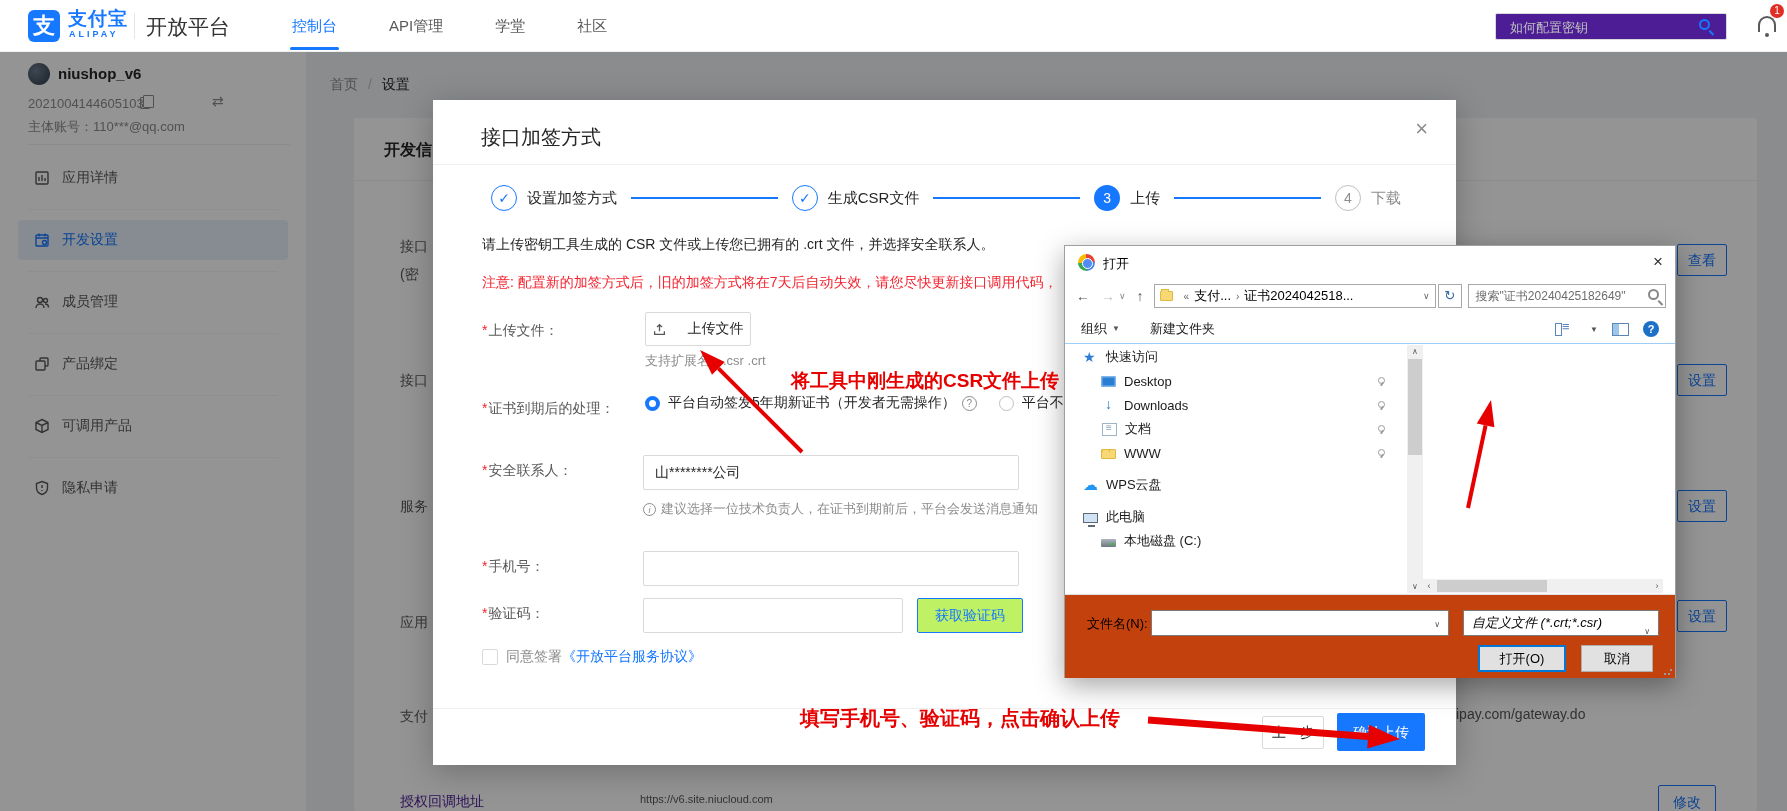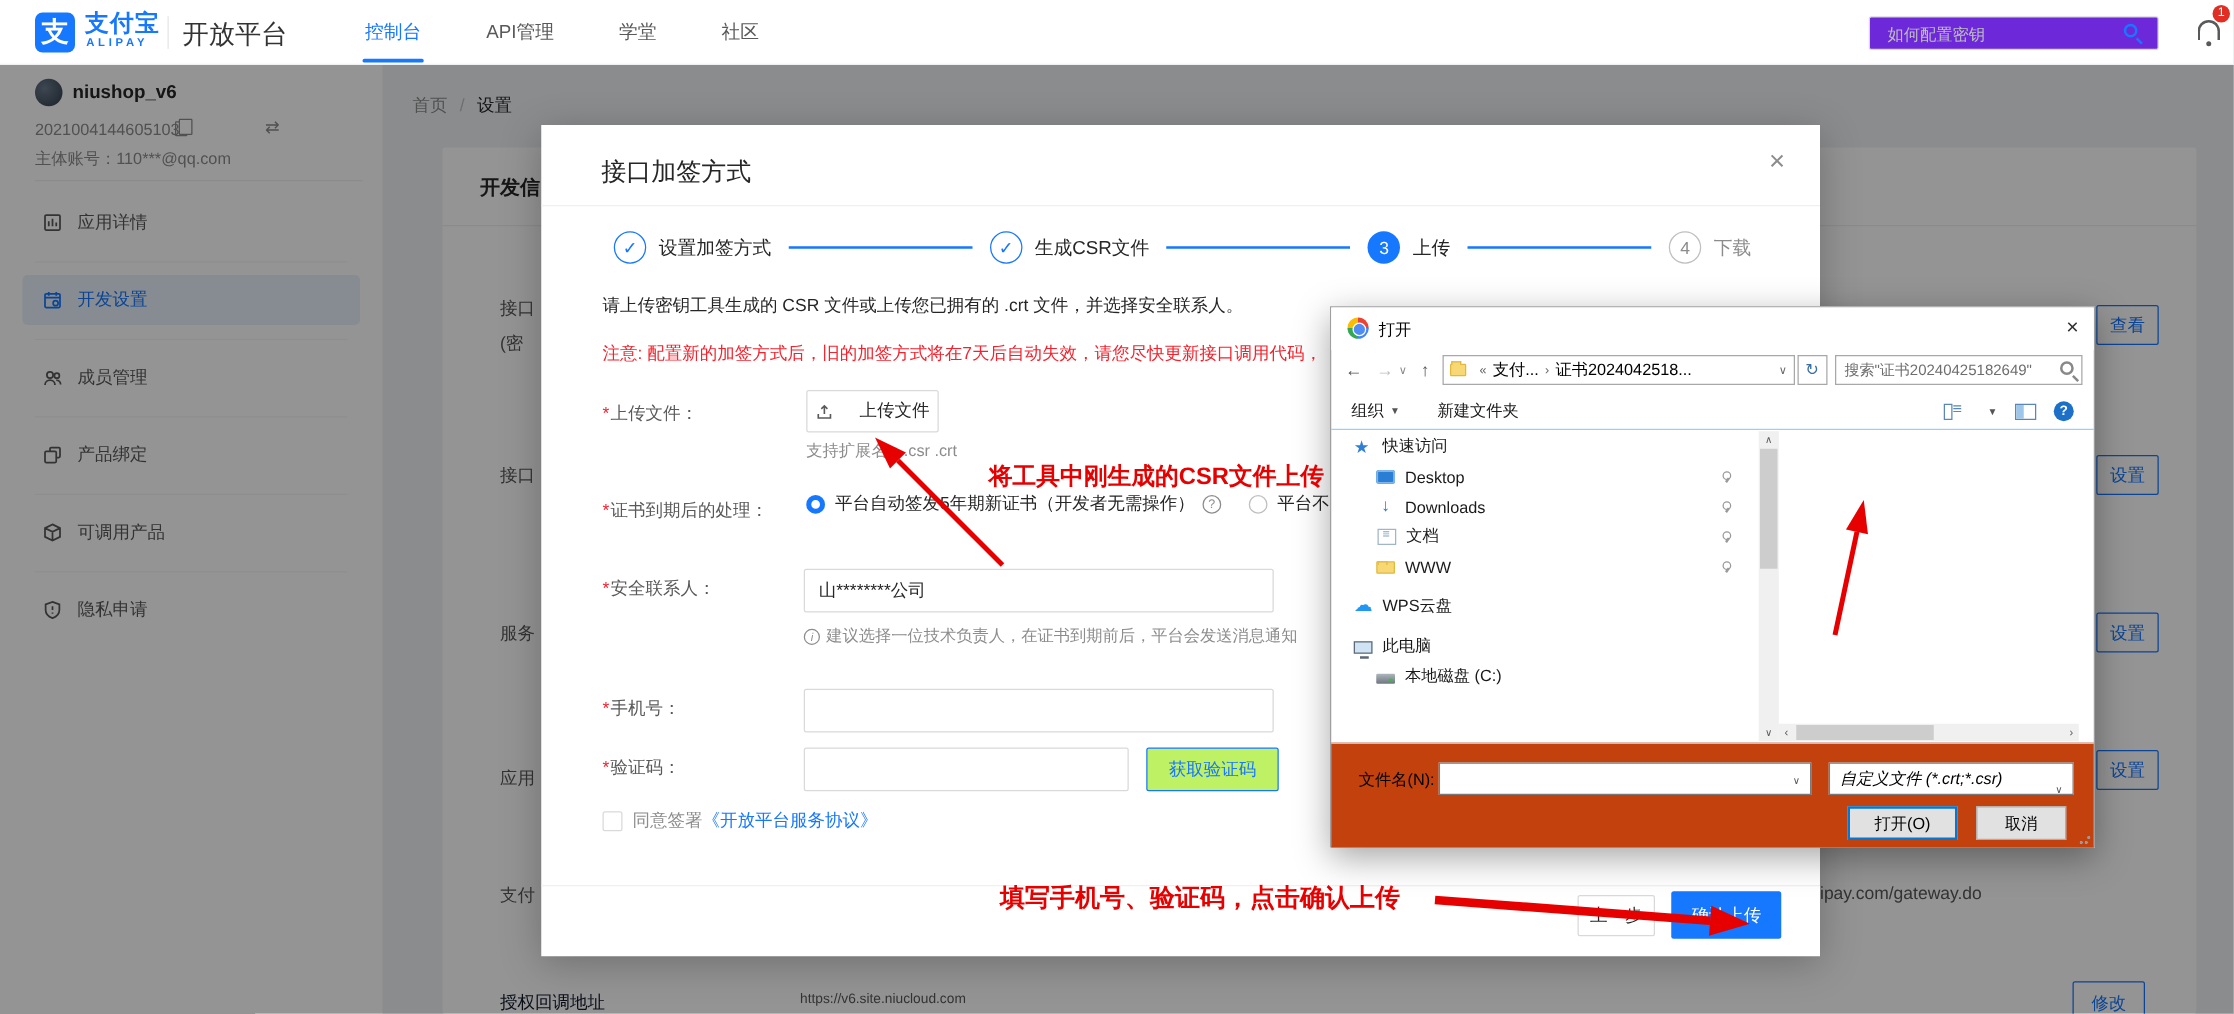--- a/index.html
+++ b/index.html
@@ -10,21 +10,21 @@
   .navbar { position:absolute; left:0; top:0; width:1787px; height:52px; background:#fff; border-bottom:1px solid #f0f0f0; z-index:10; }
   .logo-box { position:absolute; left:28px; top:10px; width:32px; height:32px; background:#1677ff; border-radius:6px; color:#fff; font-size:22px; font-weight:bold; text-align:center; line-height:32px; }
   .logo-cn { position:absolute; left:68px; top:6px; font-size:19px; font-weight:bold; color:#1677ff; letter-spacing:1px; }
   .logo-en { position:absolute; left:69px; top:29px; font-size:9px; color:#1677ff; letter-spacing:3px; font-weight:bold; }
   .nav-divider { position:absolute; left:134px; top:13px; width:1px; height:26px; background:#e5e5e5; }
   .platform-title { position:absolute; left:146px; top:13px; font-size:21px; color:#333; }
   .nav-tabs { position:absolute; left:266px; top:0; height:52px; display:flex; }
   .nav-tab { position:relative; height:52px; line-height:52px; padding:0 26px; font-size:15px; color:#595959; cursor:pointer; }
   .nav-tab.active { color:#1677ff; }
   .nav-tab.active:after { content:""; position:absolute; left:24px; right:24px; bottom:2px; height:3px; background:#1677ff; border-radius:2px; }
-  .nav-search { position:absolute; left:1495px; top:13px; width:232px; height:27px; border:1px solid #d9d9d9; border-radius:2px; background:#6d28d9; }
+  .nav-search { position:absolute; left:1495px; top:13px; width:232px; height:27px; border:1px solid #d9d9d9; border-radius:2px; background:#4c1d95; }
   .nav-search-ph { position:absolute; left:14px; top:5px; font-size:13px; color:#bfbfbf; }
   .mag { position:absolute; width:11px; height:11px; border:2px solid #1677ff; border-radius:50%; }
   .mag:after { content:""; position:absolute; left:9px; top:9px; width:6px; height:2px; background:#1677ff; transform:rotate(45deg); transform-origin:0 0; }
   .nav-mag { left:203px; top:5px; }
   .bell { position:absolute; left:1758px; top:16px; width:18px; height:16px; border:2px solid #595959; border-radius:9px 9px 0 0; border-bottom:none; }
   .bell:after { content:""; position:absolute; left:5px; top:15px; width:4px; height:4px; background:#595959; border-radius:50%; }
   .bell-badge { position:absolute; left:1770px; top:4px; min-width:14px; height:14px; background:#e02e24; color:#fff; border-radius:7px; font-size:10px; text-align:center; line-height:14px; padding:0 2px; }
 
   
   .sidebar { position:absolute; left:0; top:52px; width:306px; height:759px; background:#fff; }
@@ -45,21 +45,21 @@
   .menu-item.active svg { stroke:#1677ff; }
 
   
   .breadcrumb { position:absolute; left:330px; top:76px; font-size:14px; }
   .bc-home { color:#8c8c8c; } .bc-sep { color:#bfbfbf; padding:0 6px; } .bc-cur { color:#262626; }
   .card { position:absolute; left:354px; top:118px; width:1403px; height:693px; background:#fff; border-radius:2px; }
   .card-title { position:absolute; left:30px; top:22px; font-size:16px; color:#262626; font-weight:bold; }
   .card-title-line { position:absolute; left:0; top:62px; width:100%; height:1px; background:#f0f0f0; }
   .bg-label { position:absolute; left:46px; font-size:14px; color:#595959; }
   .bg-url-frag { position:absolute; left:1102px; top:588px; font-size:14px; color:#595959; }
-  .cb-label { position:absolute; left:46px; top:675px; font-size:14px; color:#0f172a; }
+  .cb-label { position:absolute; left:46px; top:675px; font-size:14px; color:#4c1d95; }
   .cb-url { position:absolute; left:286px; top:675px; font-size:11px; color:#595959; }
   .blue-ghost-btn { position:absolute; width:50px; height:32px; border:1px solid #1677ff; color:#1677ff; background:#fff; font-size:14px; text-align:center; line-height:30px; border-radius:2px; cursor:pointer; }
 
   
   .overlay { position:absolute; left:0; top:52px; width:1787px; height:759px; background:rgba(0,0,0,0.42); z-index:20; }
 
   
   .modal { position:absolute; left:433px; top:100px; width:1023px; height:665px; background:#fff; box-shadow:0 6px 30px rgba(0,0,0,.25); z-index:30; }
   .modal-title { position:absolute; left:48px; top:24px; font-size:20px; color:#262626; }
   .modal-close { position:absolute; right:28px; top:16px; font-size:22px; color:#8c8c8c; cursor:pointer; }

